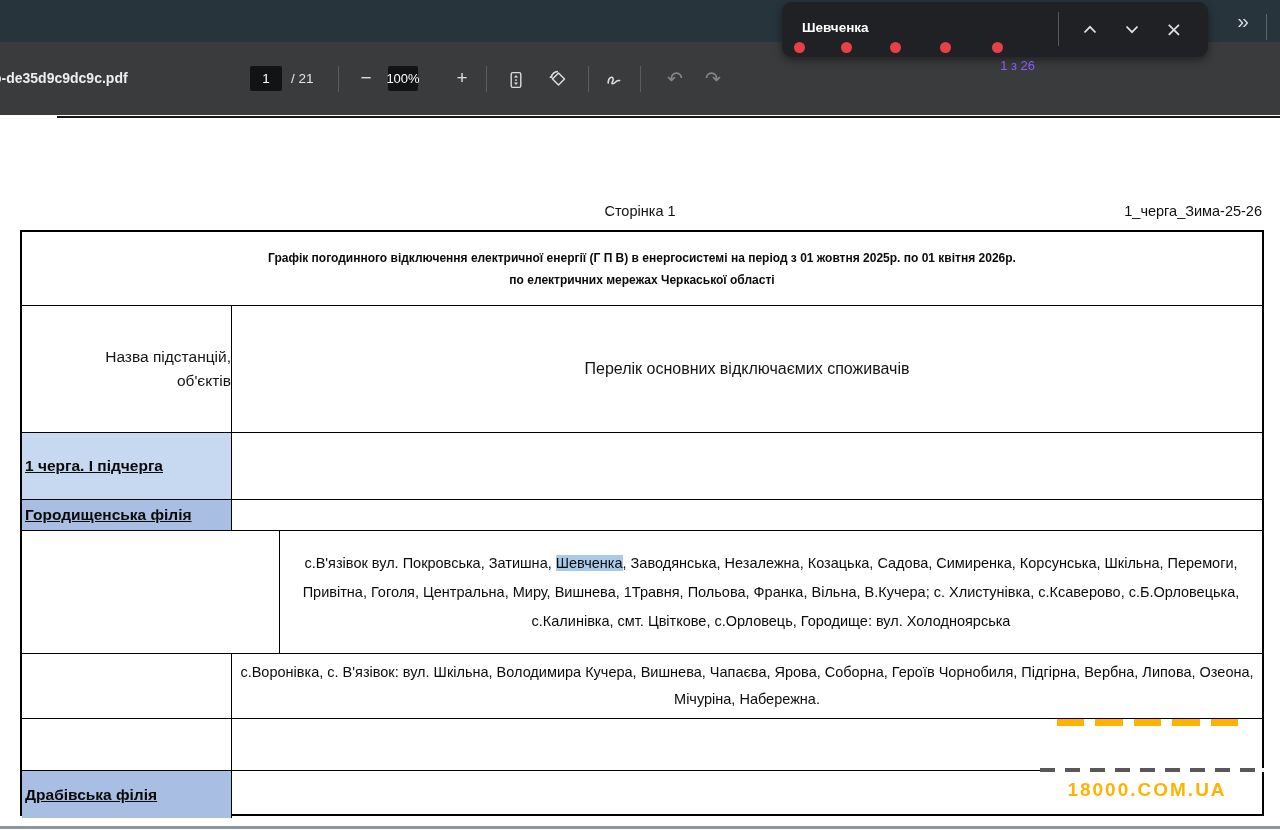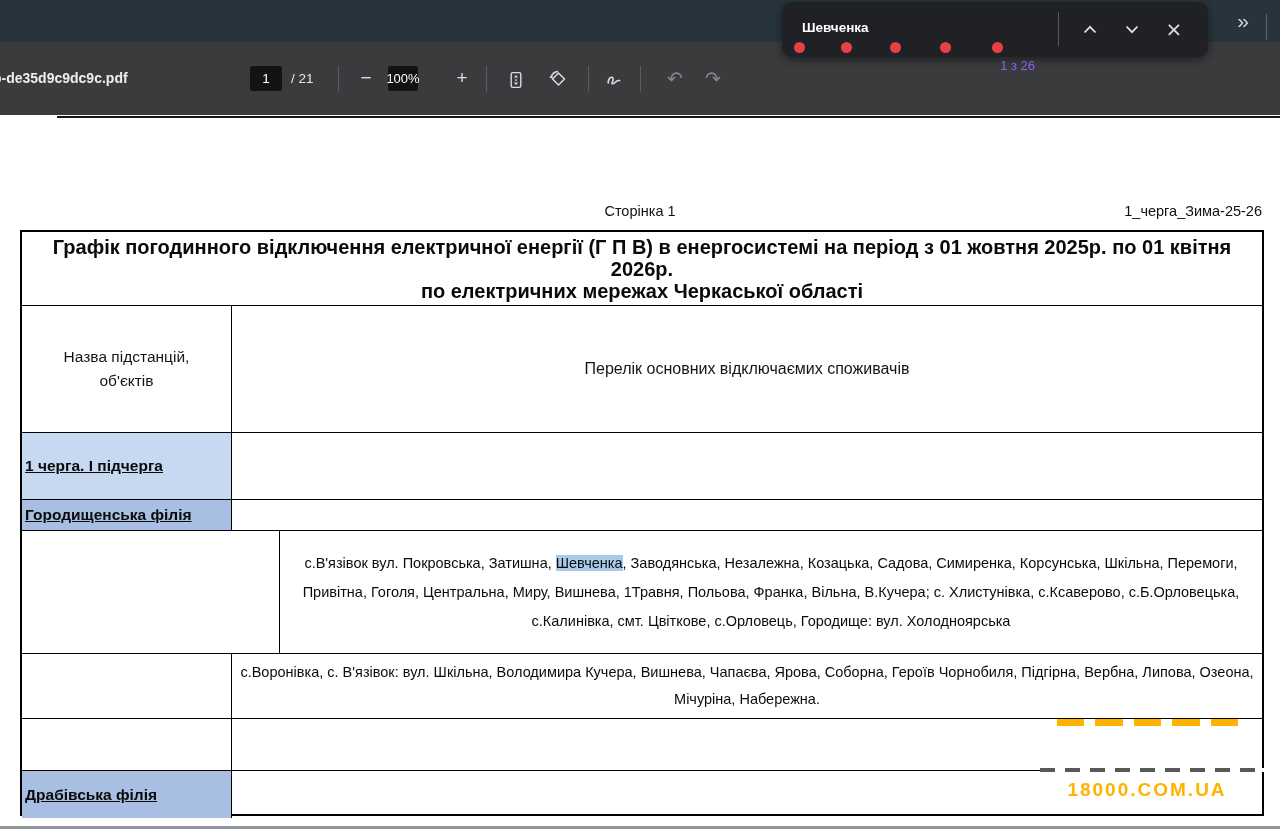--- a/index.html
+++ b/index.html
@@ -43,23 +43,23 @@
   .doc-text { color:#111; }
   .page-label { position:absolute; left:540px; top:203px; width:200px; text-align:center; font-size:14.5px; }
   .doc-label { position:absolute; left:1062px; top:203px; width:200px; text-align:right; font-size:14.5px; }
 
   .outage-table { position:absolute; left:20px; top:230px; width:1244px; height:586px; border:2.5px solid #000; display:flex; flex-direction:column; }
   .trow { display:flex; border-top:1.5px solid #000; flex:0 0 auto; }
   .trow.first { border-top:none; }
   .c1 { width:210px; border-right:1.8px solid #000; display:flex; align-items:center; padding-left:3px; }
   .c2 { flex:1; display:flex; align-items:center; justify-content:center; text-align:center; font-size:14.5px; padding:0 8px; color:#0c0c0c; }
   .title-row { height:73px; flex-direction:column; align-items:center; justify-content:center; text-align:center;
-               font-weight:bold; font-size:20px; line-height:22px; color:#0a0a0a; padding:0 10px; }
+               font-weight:bold; font-size:12px; line-height:22px; color:#0a0a0a; padding:0 10px; }
   .hdr-row { height:127px; }
-  .hdr-c1 { flex-direction:column; justify-content:center; padding-left:0; text-align:center; font-size:15.5px; line-height:24px; color:#151515; }
+  .hdr-c1 { flex-direction:column; justify-content:center; padding-left:0; text-align:center; font-size:15.5px; line-height:24px; color:#151515;align-items:flex-end; }
   .hdr-c2 { font-size:16px; color:#151515; }
   .queue-row { height:67px; }
   .filia1-row { height:31px; }
   .streets1-row { height:123px;padding-left:48px; }
   .streets2-row { height:65px; }
   .fop-row { height:52px; }
   .filia2-row { height:48px; }
   .blue-light { background:#c6d9f0;align-items:center; }
   .blue-med { background:#a9bee3; }
   .cell-label { font-weight:bold; font-size:15.5px; text-decoration:underline; color:#0a0a0a; white-space:nowrap; }

